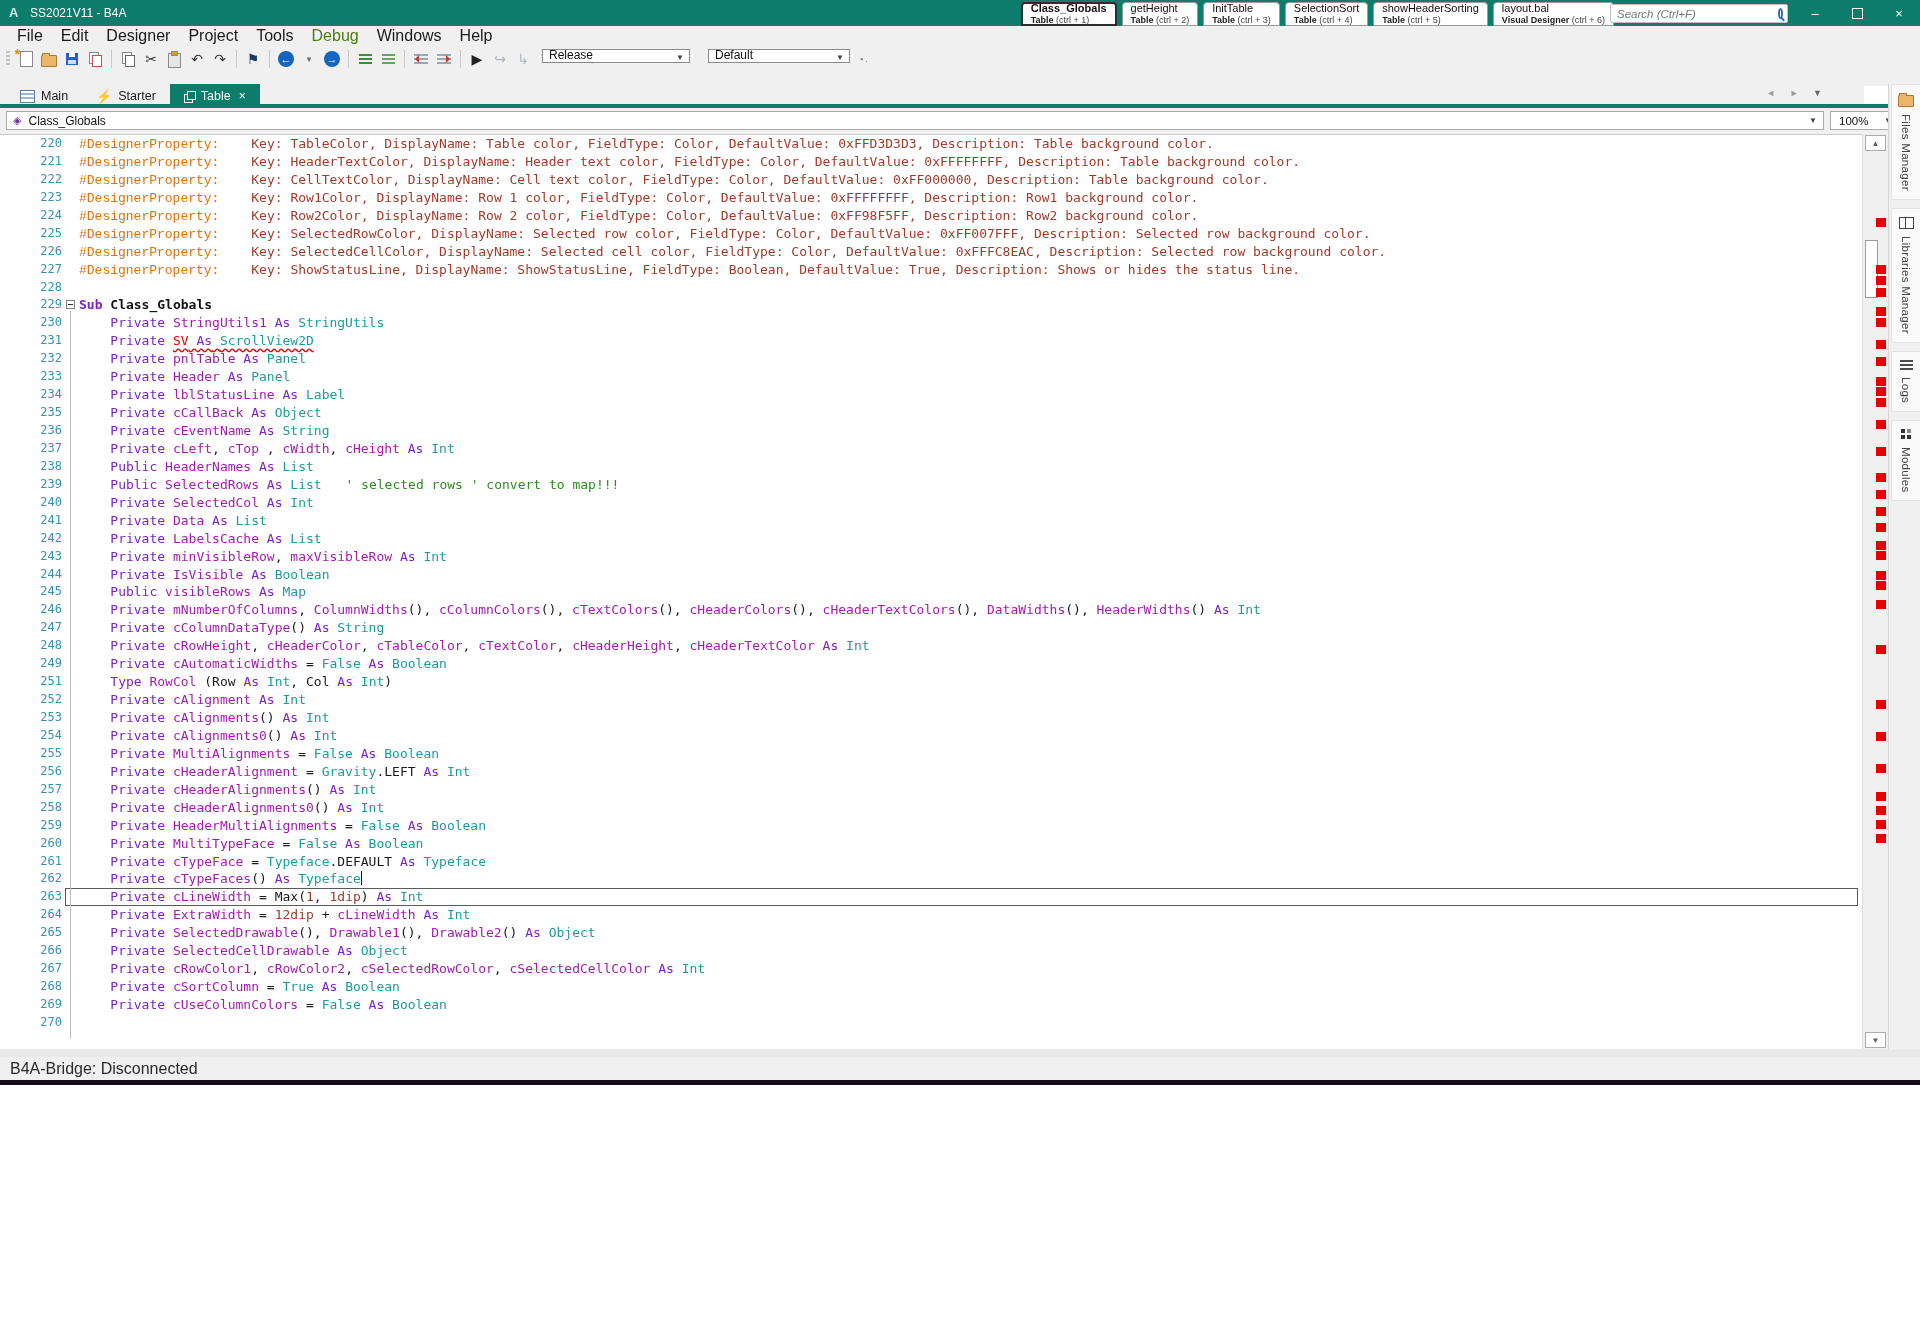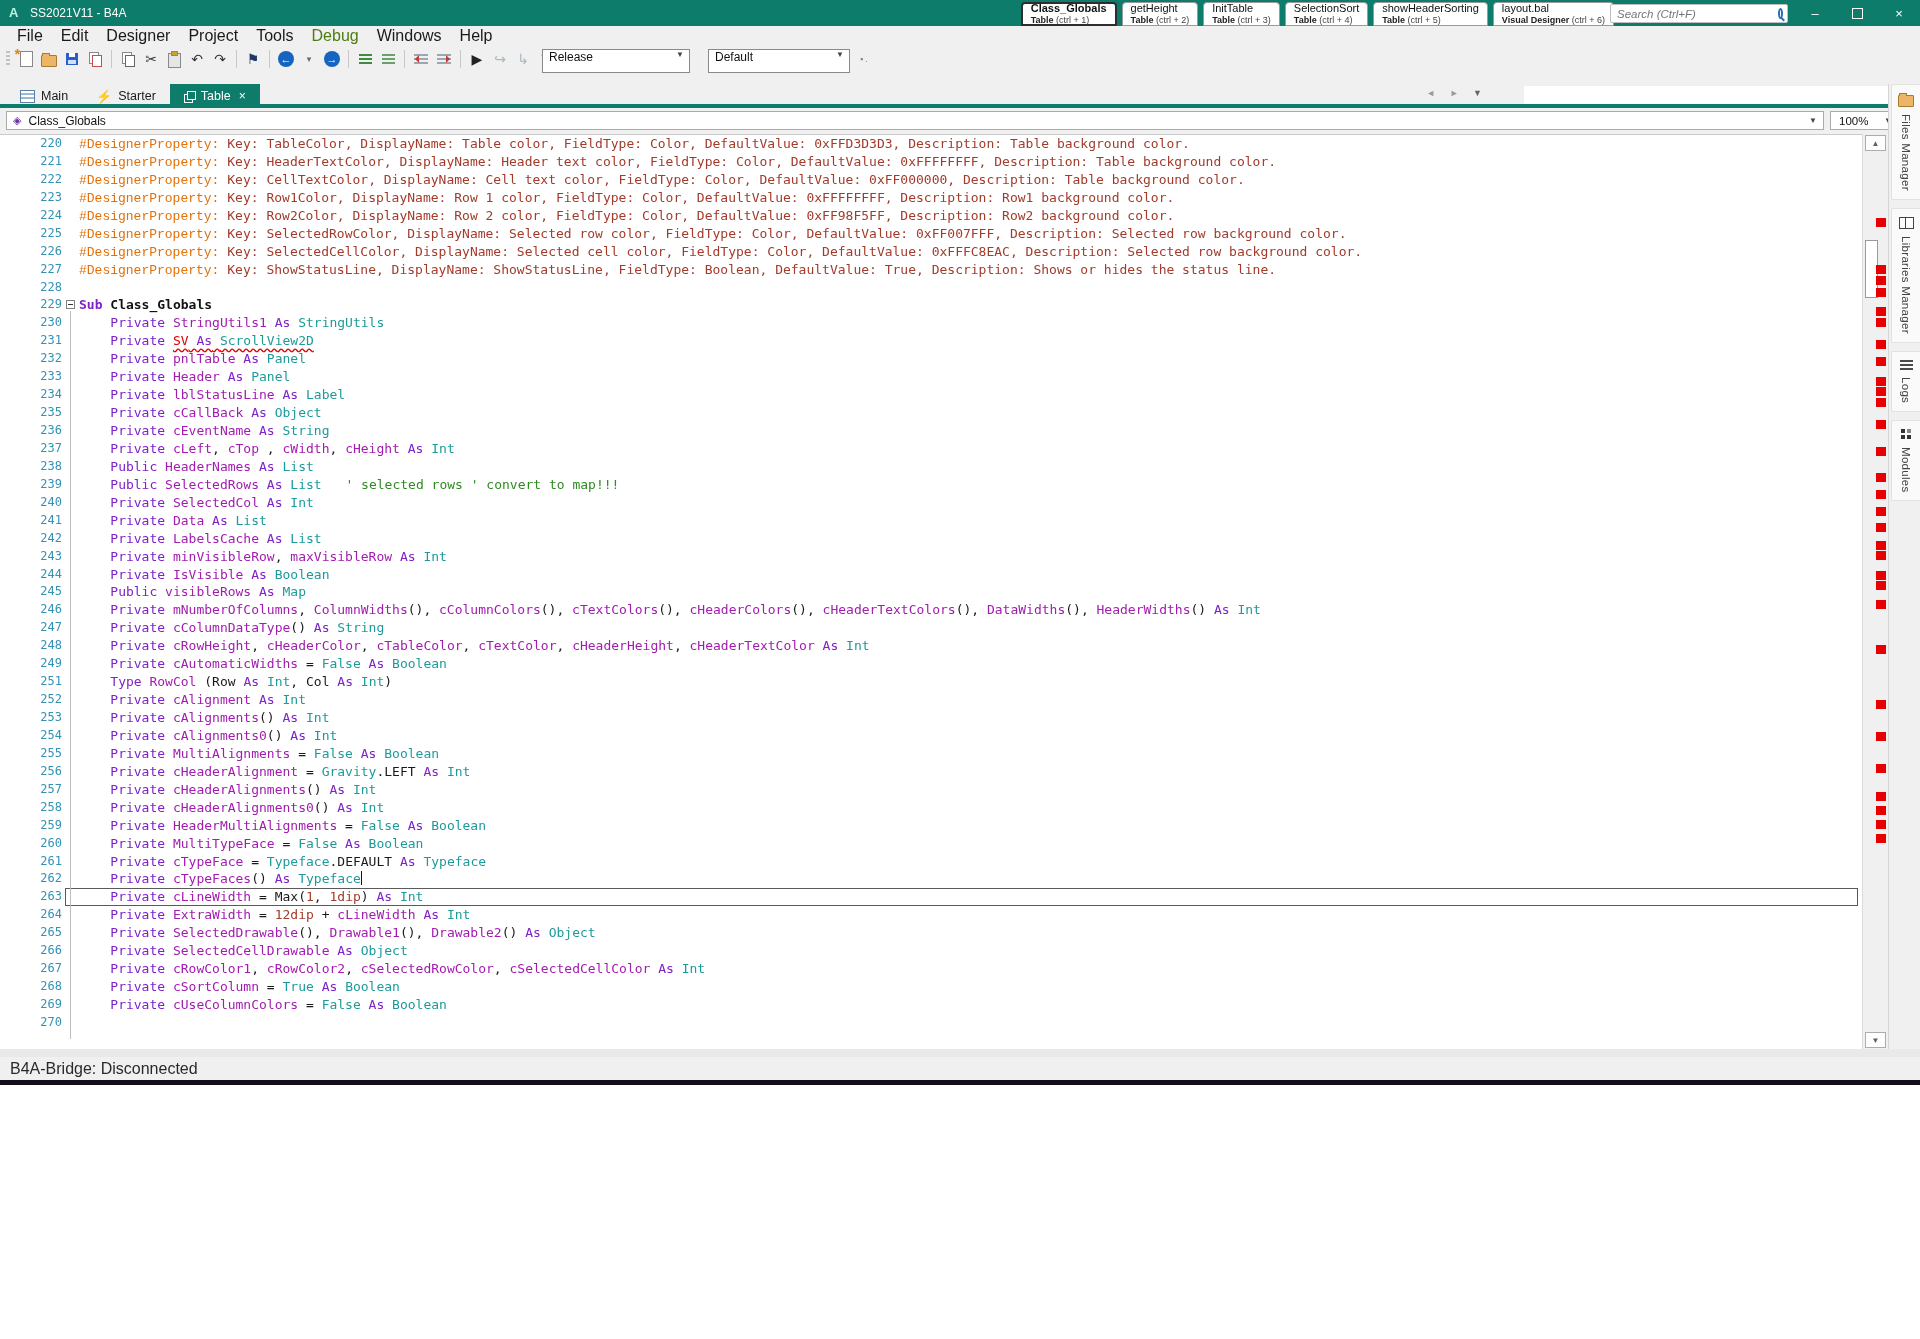--- a/index.html
+++ b/index.html
@@ -52,28 +52,28 @@
   .k-clip{width:11px;height:13px;background:#E6E6E6;border:1px solid #8a8a8a;position:relative;margin-top:2px;}
   .k-clip::before{content:"";position:absolute;top:-3px;left:2px;width:5px;height:3px;background:#C9A227;border:1px solid #8a8a8a;}
   .k-navl,.k-navr{width:16px;height:16px;border-radius:50%;background:#1565C0;color:#fff;font-size:11px;line-height:16px;text-align:center;}
   .k-navl::before{content:"\2190";}
   .k-navr::before{content:"\2192";}
   .k-cmt,.k-cmt2{width:13px;height:10px;background:repeating-linear-gradient(#3D8C40 0 2px,transparent 2px 4px);}
   .k-cmt2{background:repeating-linear-gradient(#6aa06c 0 2px,transparent 2px 4px);}
   .k-outd,.k-ind{position:relative;width:14px;height:10px;background:repeating-linear-gradient(#9aa7b0 0 2px,transparent 2px 4px);}
   .k-ind::before{content:"";position:absolute;right:-3px;top:1px;border:4px solid transparent;border-left-color:#C23B3B;}
   .k-outd::before{content:"";position:absolute;left:-3px;top:1px;border:4px solid transparent;border-right-color:#C23B3B;}
-  .combo{position:absolute;top:3px;height:24px;background:#fff;border:1px solid #8a8a8a;font-size:12px;color:#111;
-         display:flex;align-items:flex-start;padding-left:6px;box-sizing:border-box;}
+  .combo{position:absolute;top:3px;height:14px;background:#fff;border:1px solid #8a8a8a;font-size:12px;color:#111;
+         display:flex;align-items:flex-end;padding-left:6px;box-sizing:border-box;}
   .combo .arr{margin-left:auto;margin-right:5px;font-size:8px;color:#444;}
   #combo-release{left:542px;width:148px;}
   #combo-default{left:708px;width:142px;}
   #tb-overflow{position:absolute;left:860px;top:8px;font-size:9px;color:#888;letter-spacing:2px;}
   
-  #modtabs{position:absolute;left:0;top:84px;width:1524px;height:20px;background:#F0F0F0;}
+  #modtabs{position:absolute;left:0;top:84px;width:1864px;height:20px;background:#F0F0F0;}
   #modtab-row{position:absolute;left:6px;top:0;height:20px;display:flex;}
   .mtab{display:flex;align-items:center;gap:6px;padding:0 14px;font-size:12.5px;color:#1a1a1a;height:24px;}
   .mtab.active{background:#0E7C6B;color:#fff;}
   .main-ic{width:13px;height:11px;border:1px solid #5B7FA6;background:linear-gradient(#fff 0 2px,#9db7d4 2px 4px,#fff 4px 6px,#9db7d4 6px 8px,#fff 8px);}
   .starter-ic{color:#E8A000;font-size:13px;}
   .table-ic{width:11px;height:11px;position:relative;}
   .table-ic::before{content:"";position:absolute;left:0;top:3px;width:7px;height:7px;border:1px solid #fff;}
   .table-ic::after{content:"";position:absolute;left:3px;top:0;width:7px;height:7px;border:1px solid #fff;background:#0E7C6B;}
   .mtab .closex{font-size:12px;margin-left:2px;}
   #tabnav{position:absolute;right:36px;top:4px;font-size:9px;color:#9a9a9a;letter-spacing:6px;}
@@ -85,21 +85,21 @@
         display:flex;align-items:center;font-size:12px;color:#111;box-sizing:border-box;padding-left:6px;}
   #crumb-combo .cube{color:#7030A0;font-size:11px;margin-right:7px;}
   #crumb-combo .arr{margin-left:auto;margin-right:6px;font-size:8px;color:#444;}
   #zoom-combo{position:absolute;left:1830px;top:3px;width:68px;height:19px;background:#fff;border:1px solid #ABABAB;
         display:flex;align-items:center;font-size:11.5px;color:#111;box-sizing:border-box;padding-left:8px;}
   #zoom-combo .arr{margin-left:auto;margin-right:5px;font-size:8px;color:#444;}
   
   #editor{position:absolute;left:0;top:134px;width:1862px;height:915px;background:#fff;overflow:hidden;border-top:1px solid #ccc;}
   .line{position:relative;height:17.95px;white-space:pre;font:13px/17.95px "DejaVu Sans Mono",monospace;padding-left:79px;box-sizing:border-box;}
   .ln{position:absolute;left:0;top:0;width:62px;text-align:right;color:#3292B4;font:12px/17.95px "DejaVu Sans Mono",monospace;}
-  .tk.d{color:#E0700A;font-family:Liberation Mono, monospace;} .tk.r{color:#A33B2B;} .tk.k{color:#7E22C9;} .tk.kb{color:#7E22C9;font-weight:bold;}
+  .tk.d{color:#E0700A;font-family:Liberation Mono, monospace;} .tk.r{color:#A33B2B;margin-left:24px;} .tk.k{color:#7E22C9;} .tk.kb{color:#7E22C9;font-weight:bold;}
   .tk.i{color:#A21CAF;} .tk.t{color:#1D9B9B;} .tk.p{color:#1a1a1a;} .tk.c{color:#2E8B22;margin-left:16px;}
   .tk.e{color:#E10000;} .tk.n{color:#A33B2B;} .tk.b{color:#111;font-weight:bold;}
   .tk.u{text-decoration:#E10000 wavy underline;text-underline-offset:2px;text-decoration-skip-ink:none;}
   .foldbox{position:absolute;left:66px;top:4px;width:9px;height:9px;border:1px solid #808080;background:#fff;box-sizing:border-box;}
   .foldbox::before{content:"";position:absolute;left:1px;top:3px;width:5px;height:1px;background:#333;}
   #foldline{position:absolute;left:70px;width:1px;background:#BDBDBD;}
   #curline{position:absolute;left:65px;width:1793px;height:18px;border:1px solid #5a5a5a;box-sizing:border-box;}
   .caret{display:inline-block;width:1.5px;height:14px;background:#111;vertical-align:-2px;}
   
   #vscroll{position:absolute;left:1862px;top:134px;width:26px;height:915px;background:#F0F0F0;border-left:1px solid #dcdcdc;box-sizing:border-box;}

